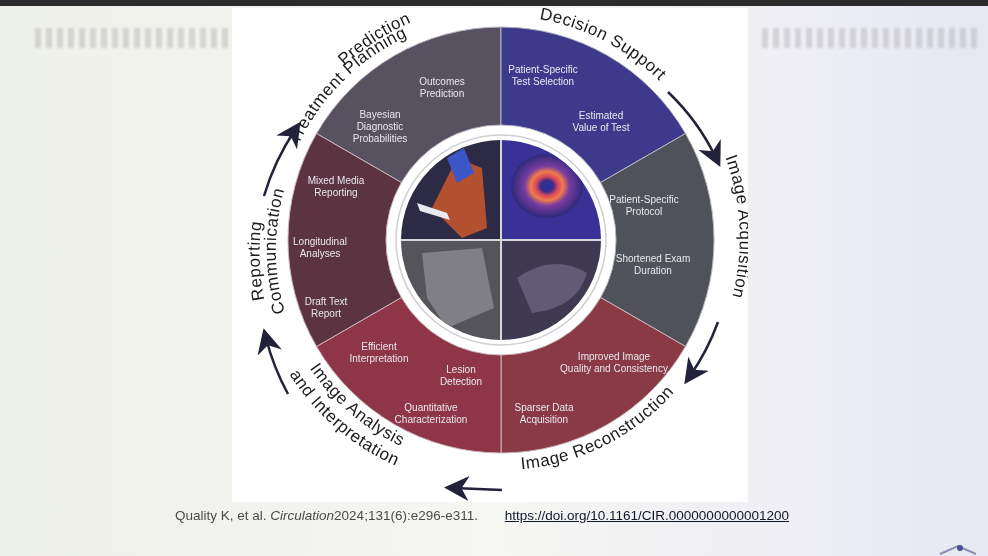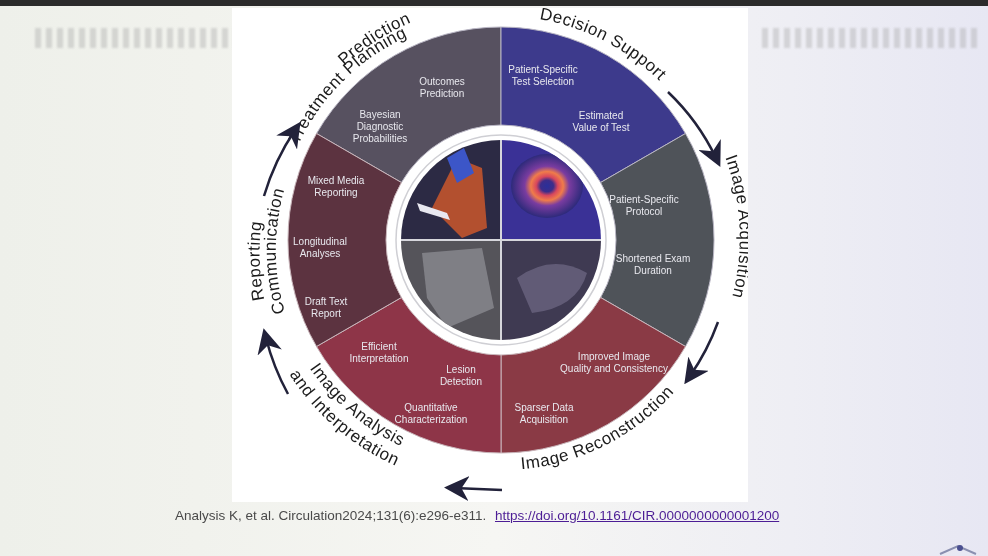--- a/index.html
+++ b/index.html
@@ -17,22 +17,22 @@
   .slide {
     position: absolute; left: 232px; top: 8px; width: 516px; height: 494px;
     background: #ffffff;
   }
   .wheel { position: absolute; left: 0; top: 0; }
   .seg-text { fill: #e8e8ee; font-size: 10px; font-family: "Liberation Sans", sans-serif; text-anchor: middle; }
   .ring-label { fill: #1b1b1b; font-size: 17px; font-family: "Liberation Sans", sans-serif; letter-spacing: 0.5px; }
   .citation {
     position: absolute; left: 175px; top: 508px; font-size: 13.5px; color: #4a4a4a; white-space: nowrap;
   }
-  .citation .journal { }
-  .citation .doi { color: #4c1d95; text-decoration: underline; margin-left: 5px; }
+  .citation .journal { font-style: italic; }
+  .citation .doi { color: #0f172a; text-decoration: underline; margin-left: 23px; }
   .corner-logo { position: absolute; right: 10px; bottom: 0; width: 40px; height: 14px; }
 </style>
 </head>
 <body>
 
 <div class="top-bar"></div>
 <div class="ghost-text" style="left:35px;width:200px;"></div>
 <div class="ghost-text" style="left:762px;width:220px;"></div>
 
 <div class="slide">
@@ -139,21 +139,21 @@
 
     <path d="M 32 188 A 240 240 0 0 1 63 122" fill="none" stroke="#22223a" stroke-width="2.5" marker-end="url(#arrow)"></path>
     <path d="M 436 84 A 226 226 0 0 1 484 150" fill="none" stroke="#22223a" stroke-width="2.5" marker-end="url(#arrow)"></path>
     <path d="M 486 314 A 236 236 0 0 1 458 368" fill="none" stroke="#22223a" stroke-width="2.5" marker-end="url(#arrow)"></path>
     <path d="M 270 482 L 222 480" fill="none" stroke="#22223a" stroke-width="2.5" marker-end="url(#arrow)"></path>
     <path d="M 56 386 A 238 238 0 0 1 34 330" fill="none" stroke="#22223a" stroke-width="2.5" marker-end="url(#arrow)"></path>
   </svg>
 </div>
 
 <div class="citation">
-  <span>Analysis K, et al.</span>
+  <span>Quality K, et al.</span>
   <span class="journal">Circulation</span><span>2024;131(6):e296-e311.</span>
   <span class="doi">https://doi.org/10.1161/CIR.0000000000001200</span>
 </div>
 
 <svg class="corner-logo" viewBox="0 0 40 14">
   <path d="M 2 12 L 20 4 L 38 12" fill="none" stroke="#8a8fb0" stroke-width="2"></path>
   <circle cx="22" cy="6" r="3" fill="#4a4f90"></circle>
 </svg>
 
 </body></html>

